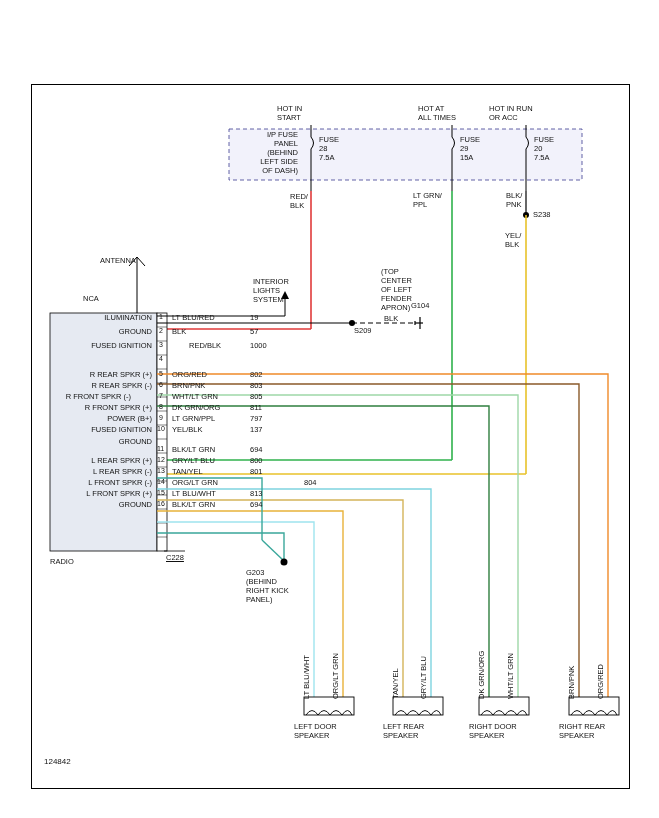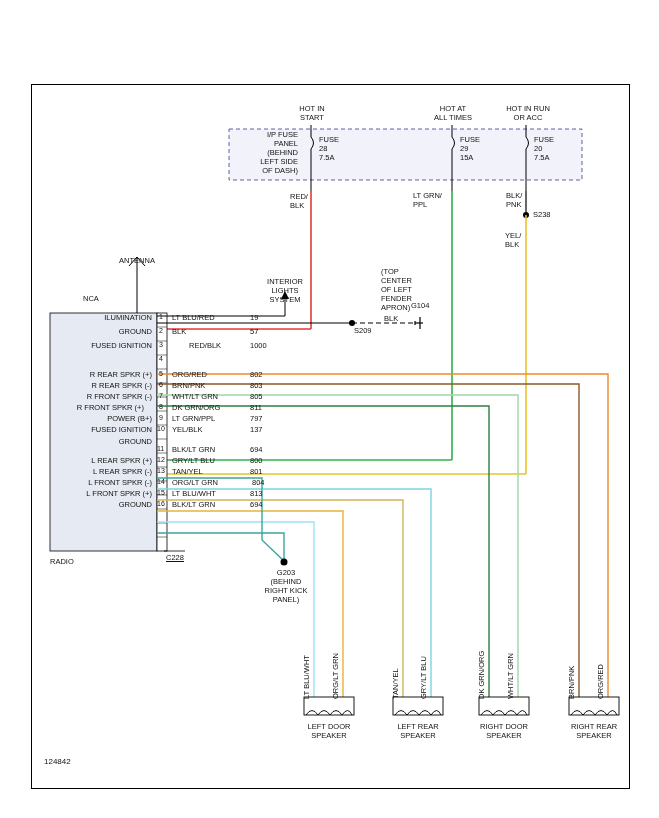--- a/index.html
+++ b/index.html
@@ -42,21 +42,21 @@
     position: absolute;
     left: 0; top: 0;
   }
   .lbl {
     position: absolute;
     font-size: 7.5px;
     color: #111111;
     white-space: pre;
     line-height: 9px;
   }
-  .lbl.c { text-align: center; }
+  .lbl.c { }
   .lbl.r { text-align: right; }
   .lbl.vert {
     transform-origin: left bottom;
     transform: rotate(-90deg);
     white-space: nowrap;
   }
   .pinnum {
     position: absolute;
     font-size: 7px;
     color: #111111;
@@ -254,26 +254,26 @@
     <div class="lbl r" style="left:20px; top:285px; width:100px;text-align:right;">R REAR SPKR (+)</div>
     <div class="pinnum" style="left:127px; top:285px;">5</div>
     <div class="lbl" style="left:140px; top:285px;">ORG/RED</div>
     <div class="lbl" style="left:218px; top:285px;">802</div>
 
     <div class="lbl r" style="left:20px; top:296px; width:100px;">R REAR SPKR (-)</div>
     <div class="pinnum" style="left:127px; top:296px;">6</div>
     <div class="lbl" style="left:140px; top:296px;">BRN/PNK</div>
     <div class="lbl" style="left:218px; top:296px;">803</div>
 
-    <div class="lbl r" style="left:20px; top:307px; width:100px;">R FRONT SPKR (-)</div>
+    <div class="lbl r" style="left:20px; top:307px; width:79px;">R FRONT SPKR (-)</div>
     <div class="pinnum" style="left:127px; top:307px;">7</div>
     <div class="lbl" style="left:140px; top:307px;">WHT/LT GRN</div>
     <div class="lbl" style="left:218px; top:307px;">805</div>
 
-    <div class="lbl r" style="left:20px; top:318px; width:92px;">R FRONT SPKR (+)</div>
+    <div class="lbl r" style="left:20px; top:318px; width:100px;">R FRONT SPKR (+)</div>
     <div class="pinnum" style="left:127px; top:318px;">8</div>
     <div class="lbl" style="left:140px; top:318px;">DK GRN/ORG</div>
     <div class="lbl" style="left:218px; top:318px;">811</div>
 
     <div class="lbl r" style="left:20px; top:329px; width:100px;">POWER (B+)</div>
     <div class="pinnum" style="left:127px; top:329px;">9</div>
     <div class="lbl" style="left:140px; top:329px;">LT GRN/PPL</div>
     <div class="lbl" style="left:218px; top:329px;">797</div>
 
     <div class="lbl r" style="left:20px; top:340px; width:100px;">FUSED IGNITION</div>
@@ -292,21 +292,21 @@
     <div class="lbl" style="left:218px; top:371px;">800</div>
 
     <div class="lbl r" style="left:20px; top:382px; width:100px;">L REAR SPKR (-)</div>
     <div class="pinnum" style="left:125px; top:382px;">13</div>
     <div class="lbl" style="left:140px; top:382px;">TAN/YEL</div>
     <div class="lbl" style="left:218px; top:382px;">801</div>
 
     <div class="lbl r" style="left:20px; top:393px; width:100px;">L FRONT SPKR (-)</div>
     <div class="pinnum" style="left:125px; top:393px;">14</div>
     <div class="lbl" style="left:140px; top:393px;">ORG/LT GRN</div>
-    <div class="lbl" style="left:220px; top:393px;">804</div>
+    <div class="lbl" style="left:230px; top:393px;padding-left:42px;">804</div>
 
     <div class="lbl r" style="left:20px; top:404px; width:100px;">L FRONT SPKR (+)</div>
     <div class="pinnum" style="left:125px; top:404px;">15</div>
     <div class="lbl" style="left:140px; top:404px;">LT BLU/WHT</div>
     <div class="lbl" style="left:218px; top:404px;">813</div>
 
     <div class="lbl r" style="left:20px; top:415px; width:100px;">GROUND</div>
     <div class="pinnum" style="left:125px; top:415px;">16</div>
     <div class="lbl" style="left:140px; top:415px;">BLK/LT GRN</div>
     <div class="lbl" style="left:218px; top:415px;">694</div>

